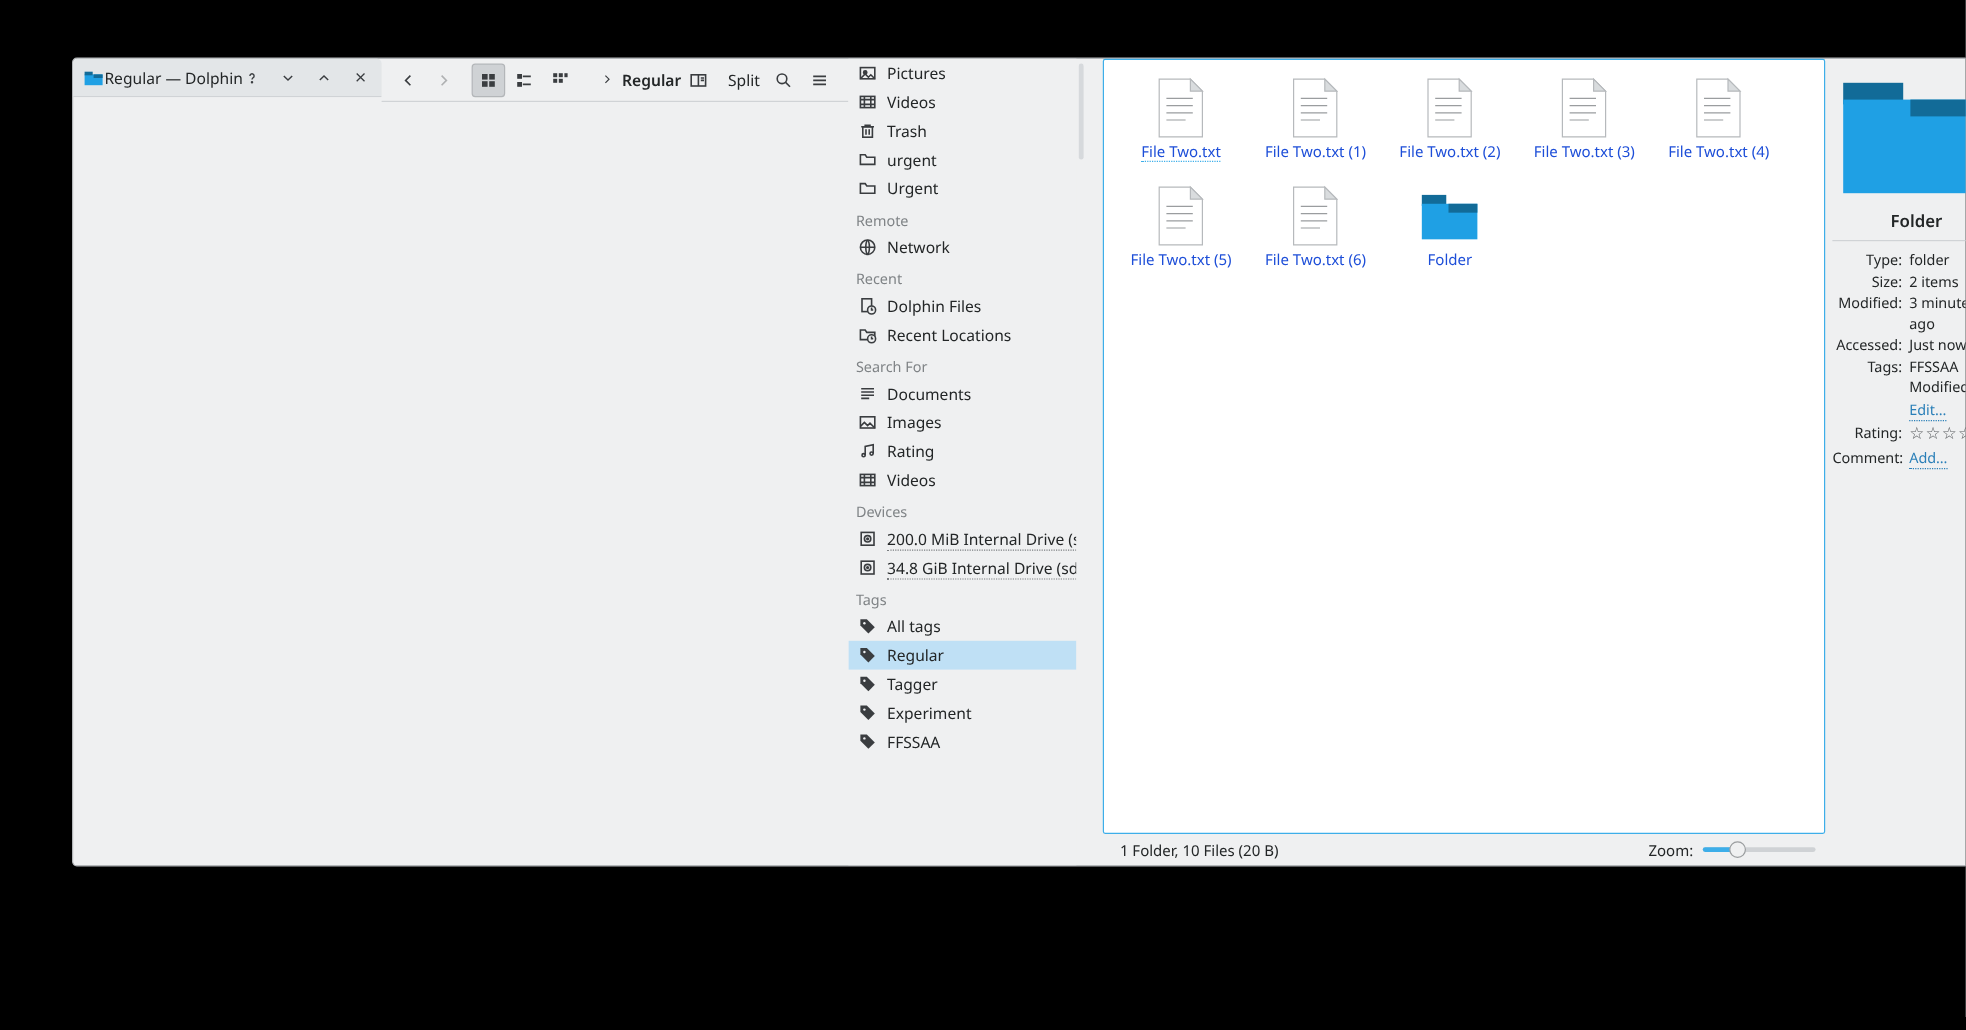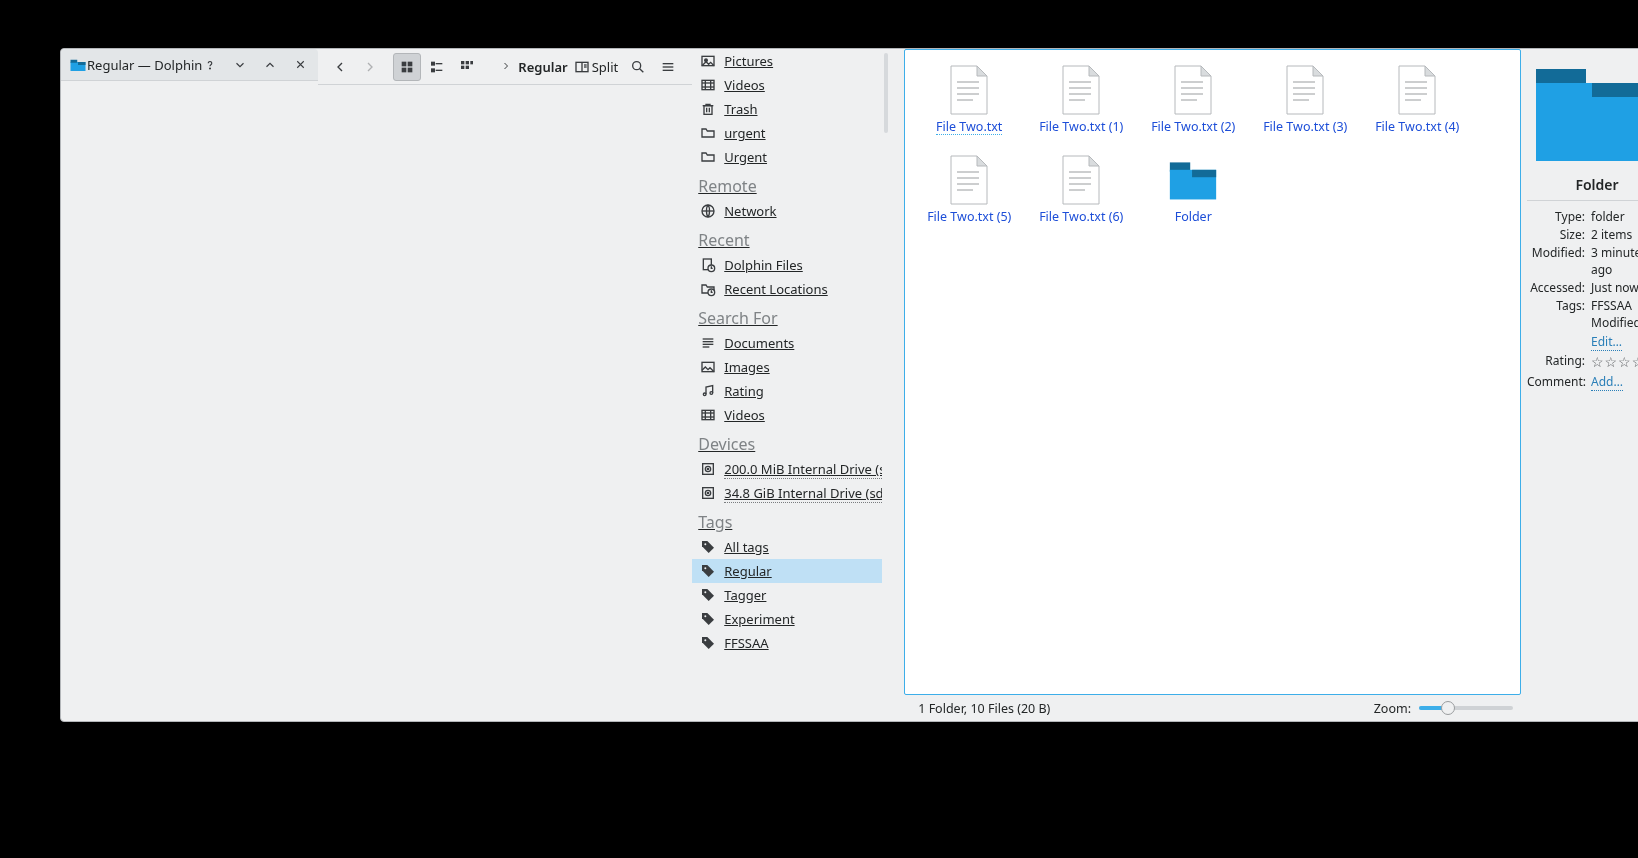--- a/index.html
+++ b/index.html
@@ -30,31 +30,30 @@
   }
   .tb-btn { width:28px; height:28px; display:flex; align-items:center; justify-content:center;
     border-radius:3px; margin-right:2px; color:#4d4d4d; }
   .tb-btn.disabled { opacity:0.35; }
   .tb-group { display:flex; margin-left:6px; border:1px solid transparent; }
   .tb-group .tb-btn.active { background:#cfd2d5; border:1px solid #b3b6b9;}
   .breadcrumb { margin-left:16px; display:flex; align-items:center; gap:6px; font-size:13px; color:#232627;}
   .breadcrumb .sep { color:#6a6d70; }
   .breadcrumb .crumb { font-weight:600; }
   .toolbar-spacer { flex:1; }
-  .tb-text-btn { display:flex; align-items:center; gap:2px; font-size:13px; color:#232627; padding:0 6px;}
+  .tb-text-btn { display:flex; align-items:center; gap:17px; font-size:13px; color:#232627; padding:0 6px;}
   
   
   .body { flex:1; display:flex; min-height:0;}
   .sidebar {
     width:190px; overflow:hidden;
     display:flex; flex-direction:column; font-size:13px; color:#232627;
     background:#eff0f1;
-    text-decoration:underline;
-  }
-  .sidebar .section-label { color:#7f8386; font-size:16px; padding:6px 6px 2px 6px;}
+  }
+  .sidebar .section-label { color:#7f8386; font-size:12px; padding:6px 6px 2px 6px;}
   .sidebar .item {
     display:flex; align-items:center; gap:8px; padding:3px 8px; height:24px;
     white-space:nowrap; overflow:hidden; text-overflow:ellipsis;
   }
   .sidebar .item.active { background:#bfe0f5; }
   .sidebar .item .dotted { border-bottom:1px dotted #7a7d80;}
   .sidebar .icon { width:16px; height:16px; display:flex; align-items:center; justify-content:center; color:#3a3d40;}
   .side-splitter {
     width:8px; background:transparent; display:flex; align-items:flex-start; justify-content:center;
     padding-top:4px;

